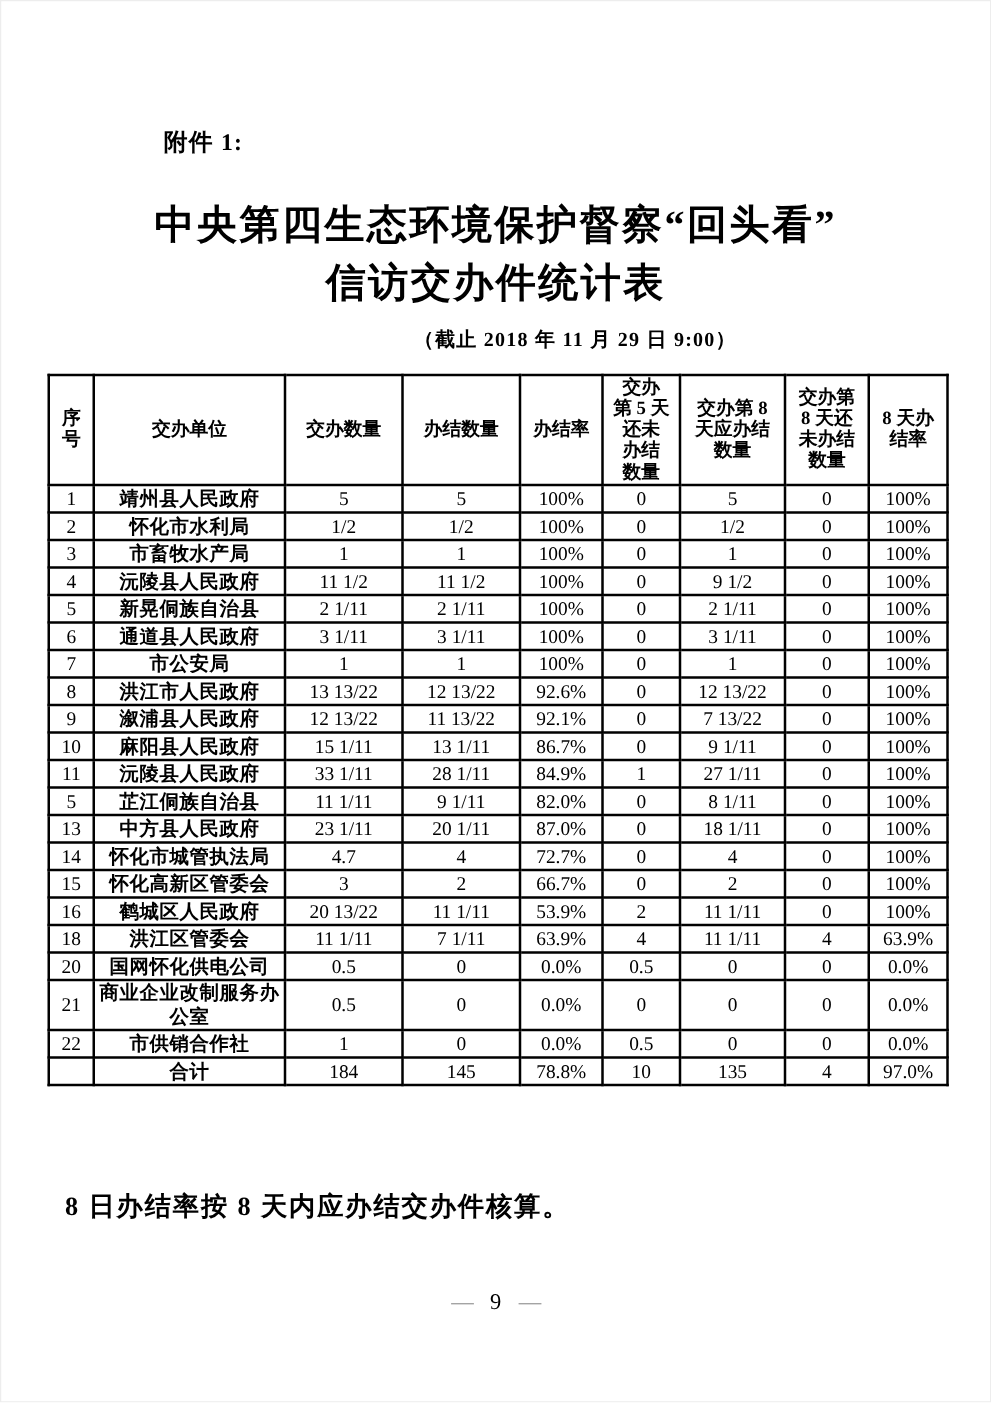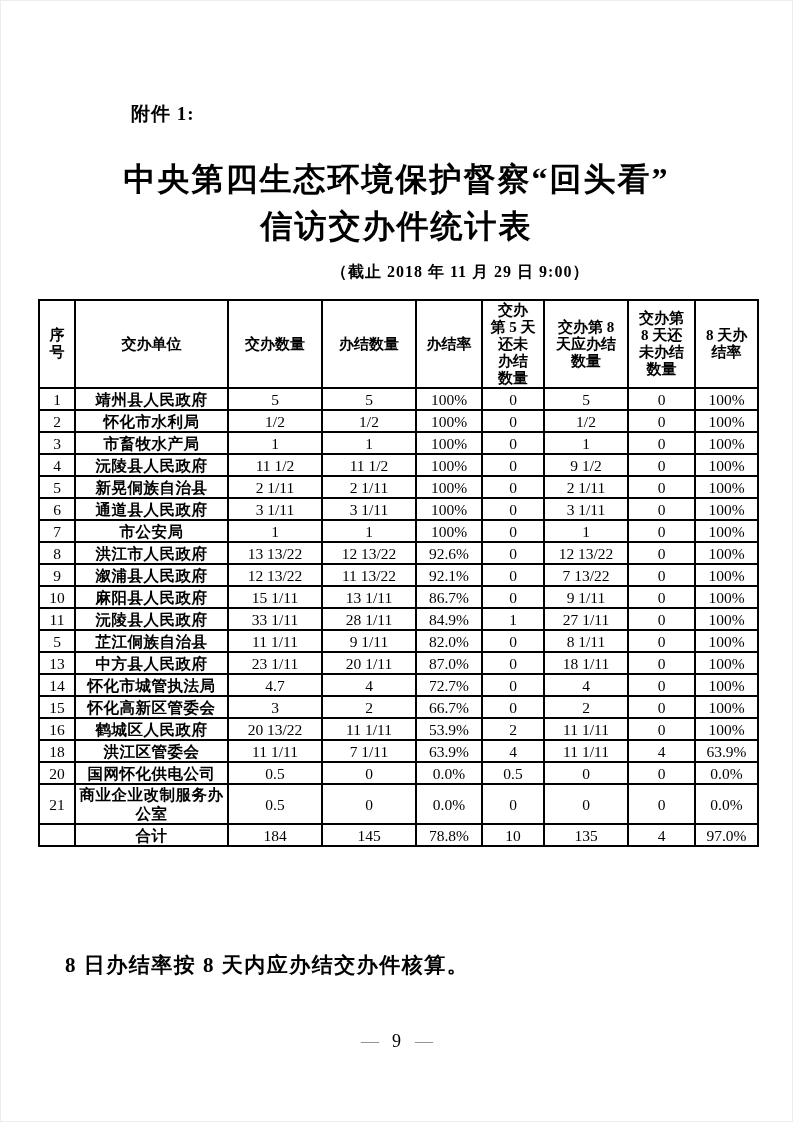--- a/index.html
+++ b/index.html
@@ -15,21 +15,21 @@
   table.stats{position:absolute;left:37px;top:298px;width:719px;border-collapse:collapse;table-layout:fixed;}
   table.stats th,table.stats td{
     border:2px solid #000;text-align:center;vertical-align:middle;padding:0 2px;
     overflow:hidden;
   }
   table.stats th{font-size:15px;font-weight:600;line-height:17px;height:86px;white-space:pre-line;}
   table.stats td{font-size:15.5px;line-height:19px;height:20px;font-weight:400;}
   table.stats td.unit{font-weight:600;letter-spacing:0.5px;}
   table.stats tr.total td{font-weight:600;}
   table.stats tr.total td.num{font-weight:400;}
-  .footnote{position:absolute;left:64px;top:950px;font-size:21px;font-weight:700;letter-spacing:1.5px;}
+  .footnote{position:absolute;left:51px;top:950px;font-size:21px;font-weight:700;letter-spacing:1.5px;}
   .pagenum{position:absolute;left:0;top:1030px;width:100%;text-align:center;font-size:18px;}
   .pagenum .dash{color:#8f8f8f;margin:0 14px;letter-spacing:-1px;}
 </style>
 </head>
 <body>
 
 <div class="page">
 
   <div class="attach">附件 1:</div>
 
@@ -276,20 +276,31 @@
           <td>21</td>
           <td class="unit">商业企业改制服务办公室</td>
           <td>0.5</td>
           <td>0</td>
           <td>0.0%</td>
           <td>0</td>
           <td>0</td>
           <td>0</td>
           <td>0.0%</td>
         </tr>
+        <tr>
+          <td>22</td>
+          <td class="unit">市供销合作社</td>
+          <td>1</td>
+          <td>0</td>
+          <td>0.0%</td>
+          <td>0.5</td>
+          <td>0</td>
+          <td>0</td>
+          <td>0.0%</td>
+        </tr>
         <tr class="total">
           <td class="num"></td>
           <td class="unit">合计</td>
           <td class="num">184</td>
           <td class="num">145</td>
           <td class="num">78.8%</td>
           <td class="num">10</td>
           <td class="num">135</td>
           <td class="num">4</td>
           <td class="num">97.0%</td>

